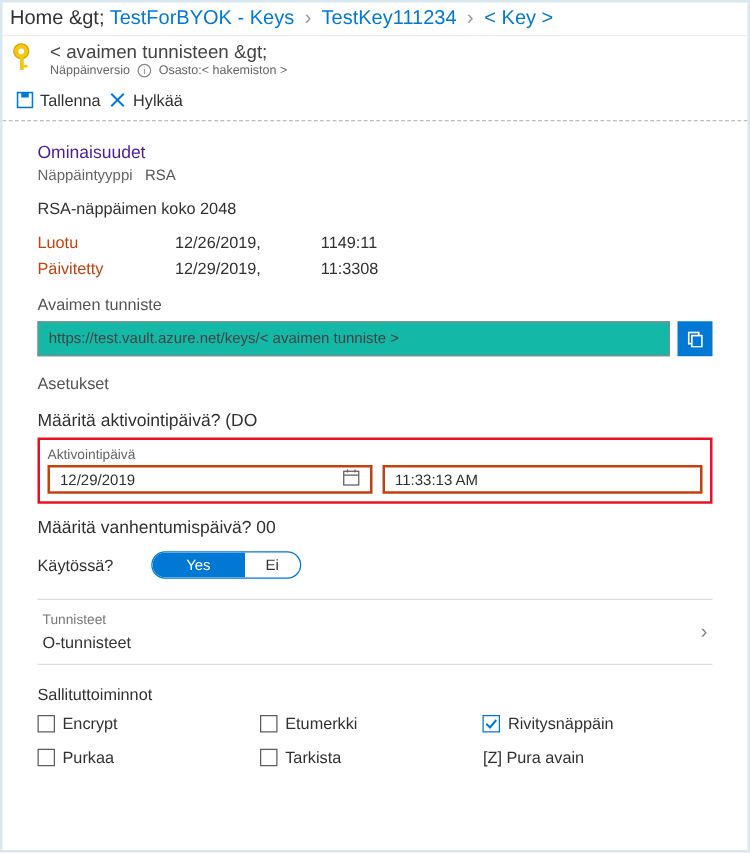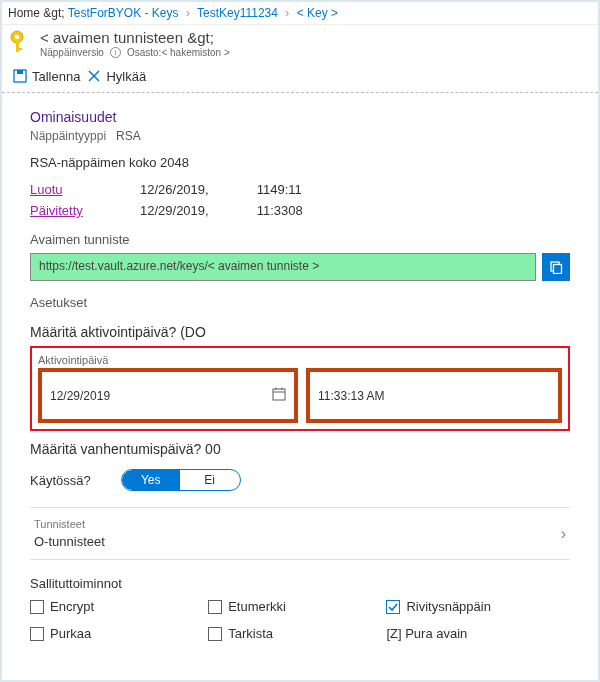--- a/index.html
+++ b/index.html
@@ -1,50 +1,50 @@
 <!DOCTYPE html>
 <html><head>
 <meta charset="utf-8">
 <style>
   * { box-sizing: border-box; margin: 0; padding: 0; font-family: "Segoe UI", Arial, sans-serif; }
   body { width: 600px; height: 682px; background: #fff; font-size: 13px; color: #323130; overflow: hidden; border: 2px solid #d9e8ef; }
-  .breadcrumb { padding: 4px 6px; font-size: 12px; color: #333; border-bottom: 1px solid #eee; }
+  .breadcrumb { padding: 4px 6px; font-size: 16px; color: #333; border-bottom: 1px solid #eee; }
   .breadcrumb a { color: #0078d4; text-decoration: none; }
   .breadcrumb .chev { color: #999; padding: 0 4px; }
   .head { display: flex; align-items: flex-start; padding: 4px 8px 6px; }
   .key-ic { width: 22px; height: 26px; margin-right: 8px; display:flex; align-items:center; }
   .title { font-size: 15px; color: #444; }
   .subtitle { font-size: 10px; color: #666; display:flex; align-items:center; gap:6px; margin-top:1px;justify-content:center; }
   .info-ic { width:11px; height:11px; border:1px solid #888; border-radius:50%; display:inline-flex; align-items:center; justify-content:center; font-size:8px; color:#888; }
   .toolbar { display:flex; align-items:center; gap:6px; padding: 4px 10px 8px; border-bottom: 1px dashed #bbb; }
   .tb-btn { display:flex; align-items:center; gap:4px; color:#323130; font-size:13px; cursor:pointer;justify-content:flex-end; }
   .tb-ic { width:16px; height:16px; display:flex; align-items:center; justify-content:center; }
   .content { padding: 16px 28px; }
   .sect { font-size: 14px; color:#4c1d95; margin-bottom:4px; }
   .kv { display:flex; font-size:12px; color:#555; margin-bottom:6px; }
   .kv .k { min-width: 86px; color:#666; }
   .row2 { margin-top:12px; font-size:13px; }
   .dtrow { display:flex; gap:40px; font-size:13px; margin-top:6px; }
-  .dtrow .k { width:70px; color:#a21caf;text-decoration:underline; }
+  .dtrow .k { width:70px; color:#c2410c; }
   .dtrow .d { margin-right: 8px; }
   .lbl { font-size:13px; color:#555; margin-top:14px; margin-bottom:6px; }
   .id-row { display:flex; gap:6px; }
-  .id-box { flex:1; background:#86efac; border:1px solid #8a8886; padding:5px 8px; font-size:12px; color:#444; }
+  .id-box { flex:1; background:#14b8a6; border:1px solid #8a8886; padding:5px 8px; font-size:12px; color:#444; }
   .copy-btn { width:28px; height:28px; background:#0078d4; display:flex; align-items:center; justify-content:center; cursor:pointer; }
   .q { font-size:14px; margin-top:14px; }
   .redbox { border:2px solid #e81123; padding:6px; margin-top:6px; }
   .red-lbl { font-size:11px; color:#666; margin-bottom:2px; }
   .dt-inputs { display:flex; gap:8px; }
-  .dt-inputs .in { border:4px solid #c2410c; padding:15px 8px; font-size:12px; display:flex; align-items:center; justify-content:space-between; }
+  .dt-inputs .in { border:2px solid #c2410c; padding:1px 8px; font-size:12px; display:flex; align-items:center; justify-content:space-between; }
   .dt-inputs .date { flex: 0 0 260px; }
   .dt-inputs .time { flex:1; }
   .tz { border:1px solid #8a8886; padding:5px 8px; font-size:12px; margin-top:6px; display:flex; justify-content:space-between; align-items:center; }
   .enabled-row { display:flex; align-items:center; gap:30px; margin-top:12px; font-size:13px; }
   .toggle { width:120px; height:22px; border:1px solid #0078d4; border-radius:11px; display:flex; align-items:center; overflow:hidden; font-size:12px; }
-  .toggle .yes { background:#0078d4; color:#fff; width:58px; text-align:center; line-height:20px; border-radius:10px 0 0 10px; }
+  .toggle .yes { background:#0078d4; color:#fff; width:74px; text-align:center; line-height:20px; border-radius:10px 0 0 10px; }
   .toggle .no { flex:1; text-align:center; color:#333; }
   .tags { border-top:1px solid #ddd; border-bottom:1px solid #ddd; margin-top:16px; padding:10px 4px; display:flex; justify-content:space-between; align-items:center; }
   .tags-inner .t1 { font-size:11px; color:#777; }
   .tags-inner .t2 { font-size:13px; color:#333; margin-top:4px; }
   .chev-r { color:#888; font-size:16px; }
   .ops { margin-top:16px; }
   .ops-title { font-size:13px; margin-bottom:8px; }
   .ops-grid { display:flex; flex-wrap:wrap; }
   .op { width:33%; display:flex; align-items:center; gap:6px; font-size:13px; margin-bottom:12px; }
   .cb { width:14px; height:14px; border:1px solid #605e5c; display:inline-flex; align-items:center; justify-content:center; }

